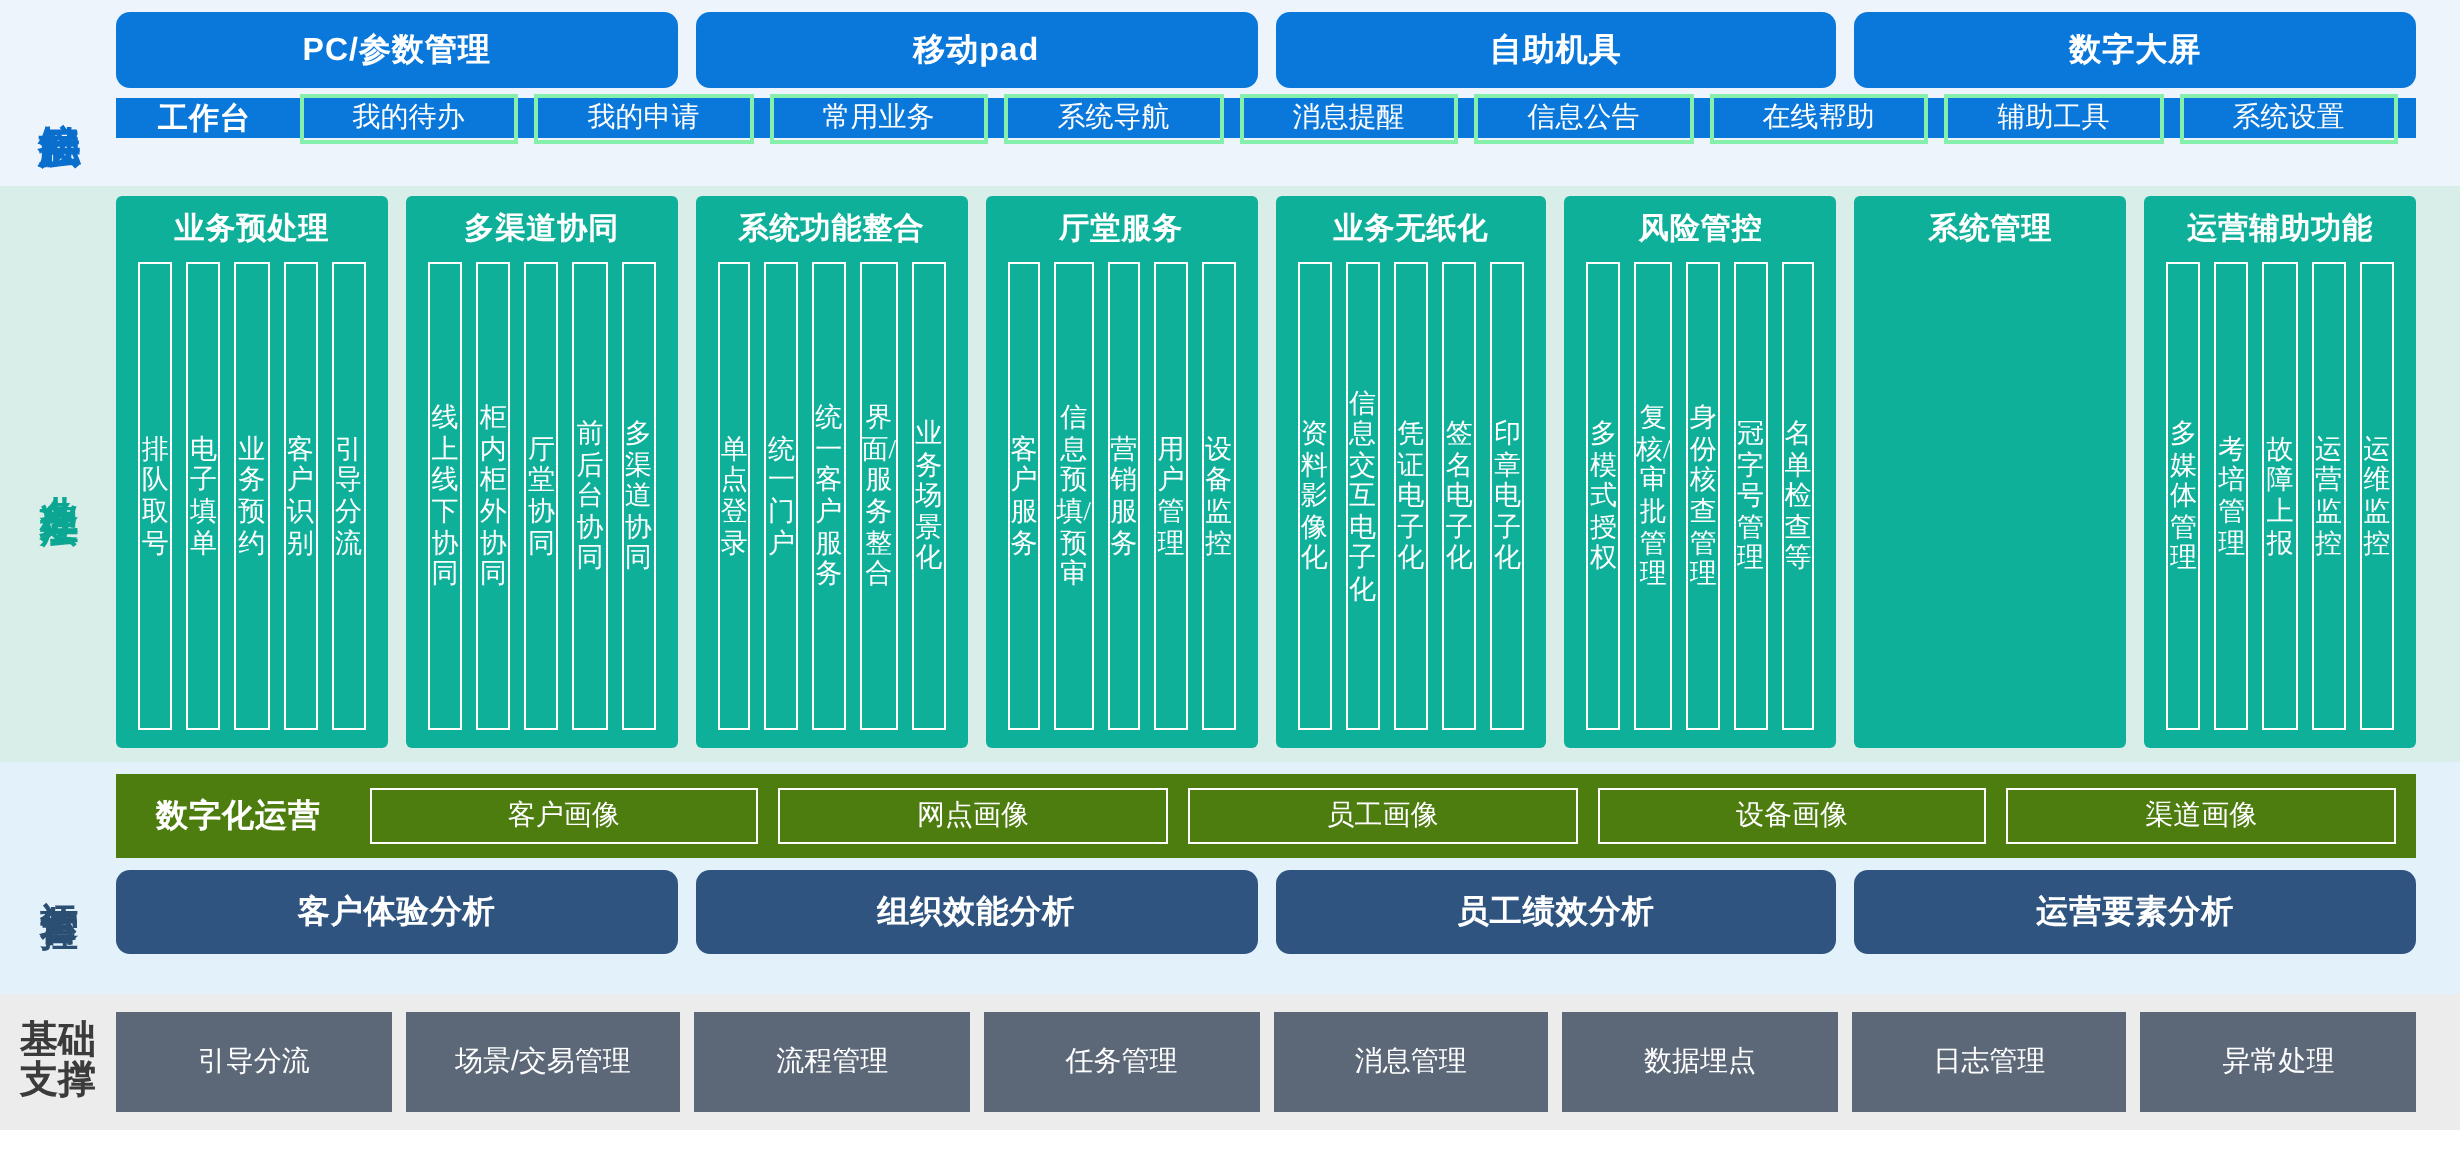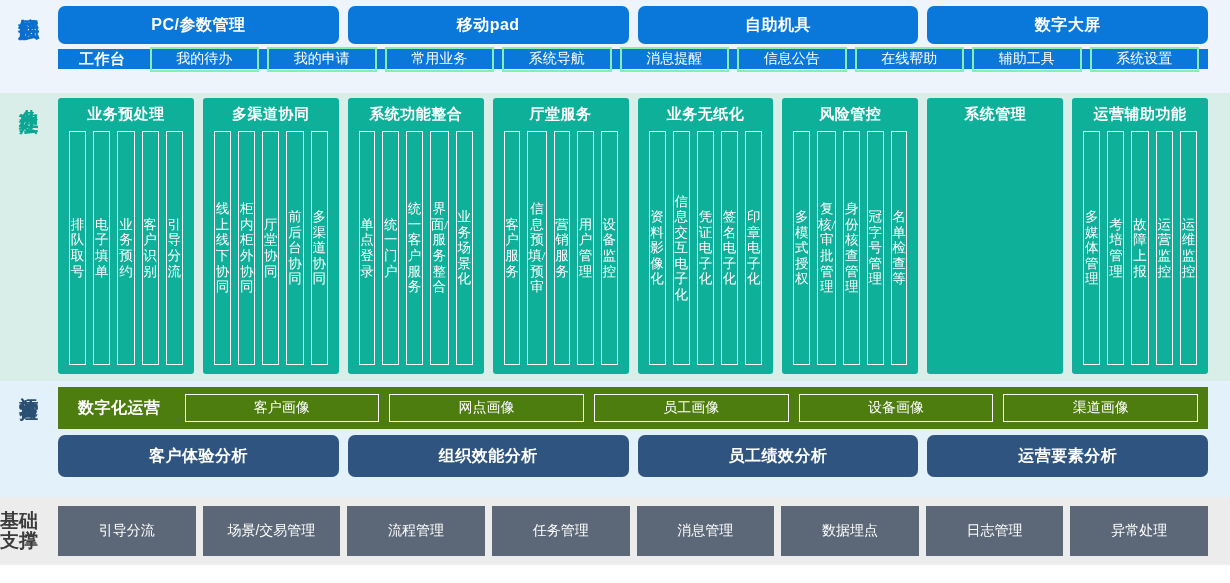--- a/index.html
+++ b/index.html
@@ -8,21 +8,21 @@
     background: #ffffff;
     font-family: "Liberation Sans", "DejaVu Sans", sans-serif;
     overflow: hidden;
   }
   #root { width: 1230px; height: 583px; display: flex; flex-direction: column; background:#fff; }
 
   
   .layer { display: flex; align-items: stretch; width: 1230px; }
   .layer-label {
     width: 58px; flex: 0 0 58px;
-    display: flex; align-items: flex-start; justify-content: center;
+    display: flex; align-items: center; justify-content: center;
     font-weight: bold; line-height: 1.12;
     text-align: center;
   }
   .vlabel {
     writing-mode: vertical-rl; text-orientation: upright;
     letter-spacing: 2px;
   }
   .layer-body { flex: 1 1 auto; display: flex; flex-direction: column; }
 
   

